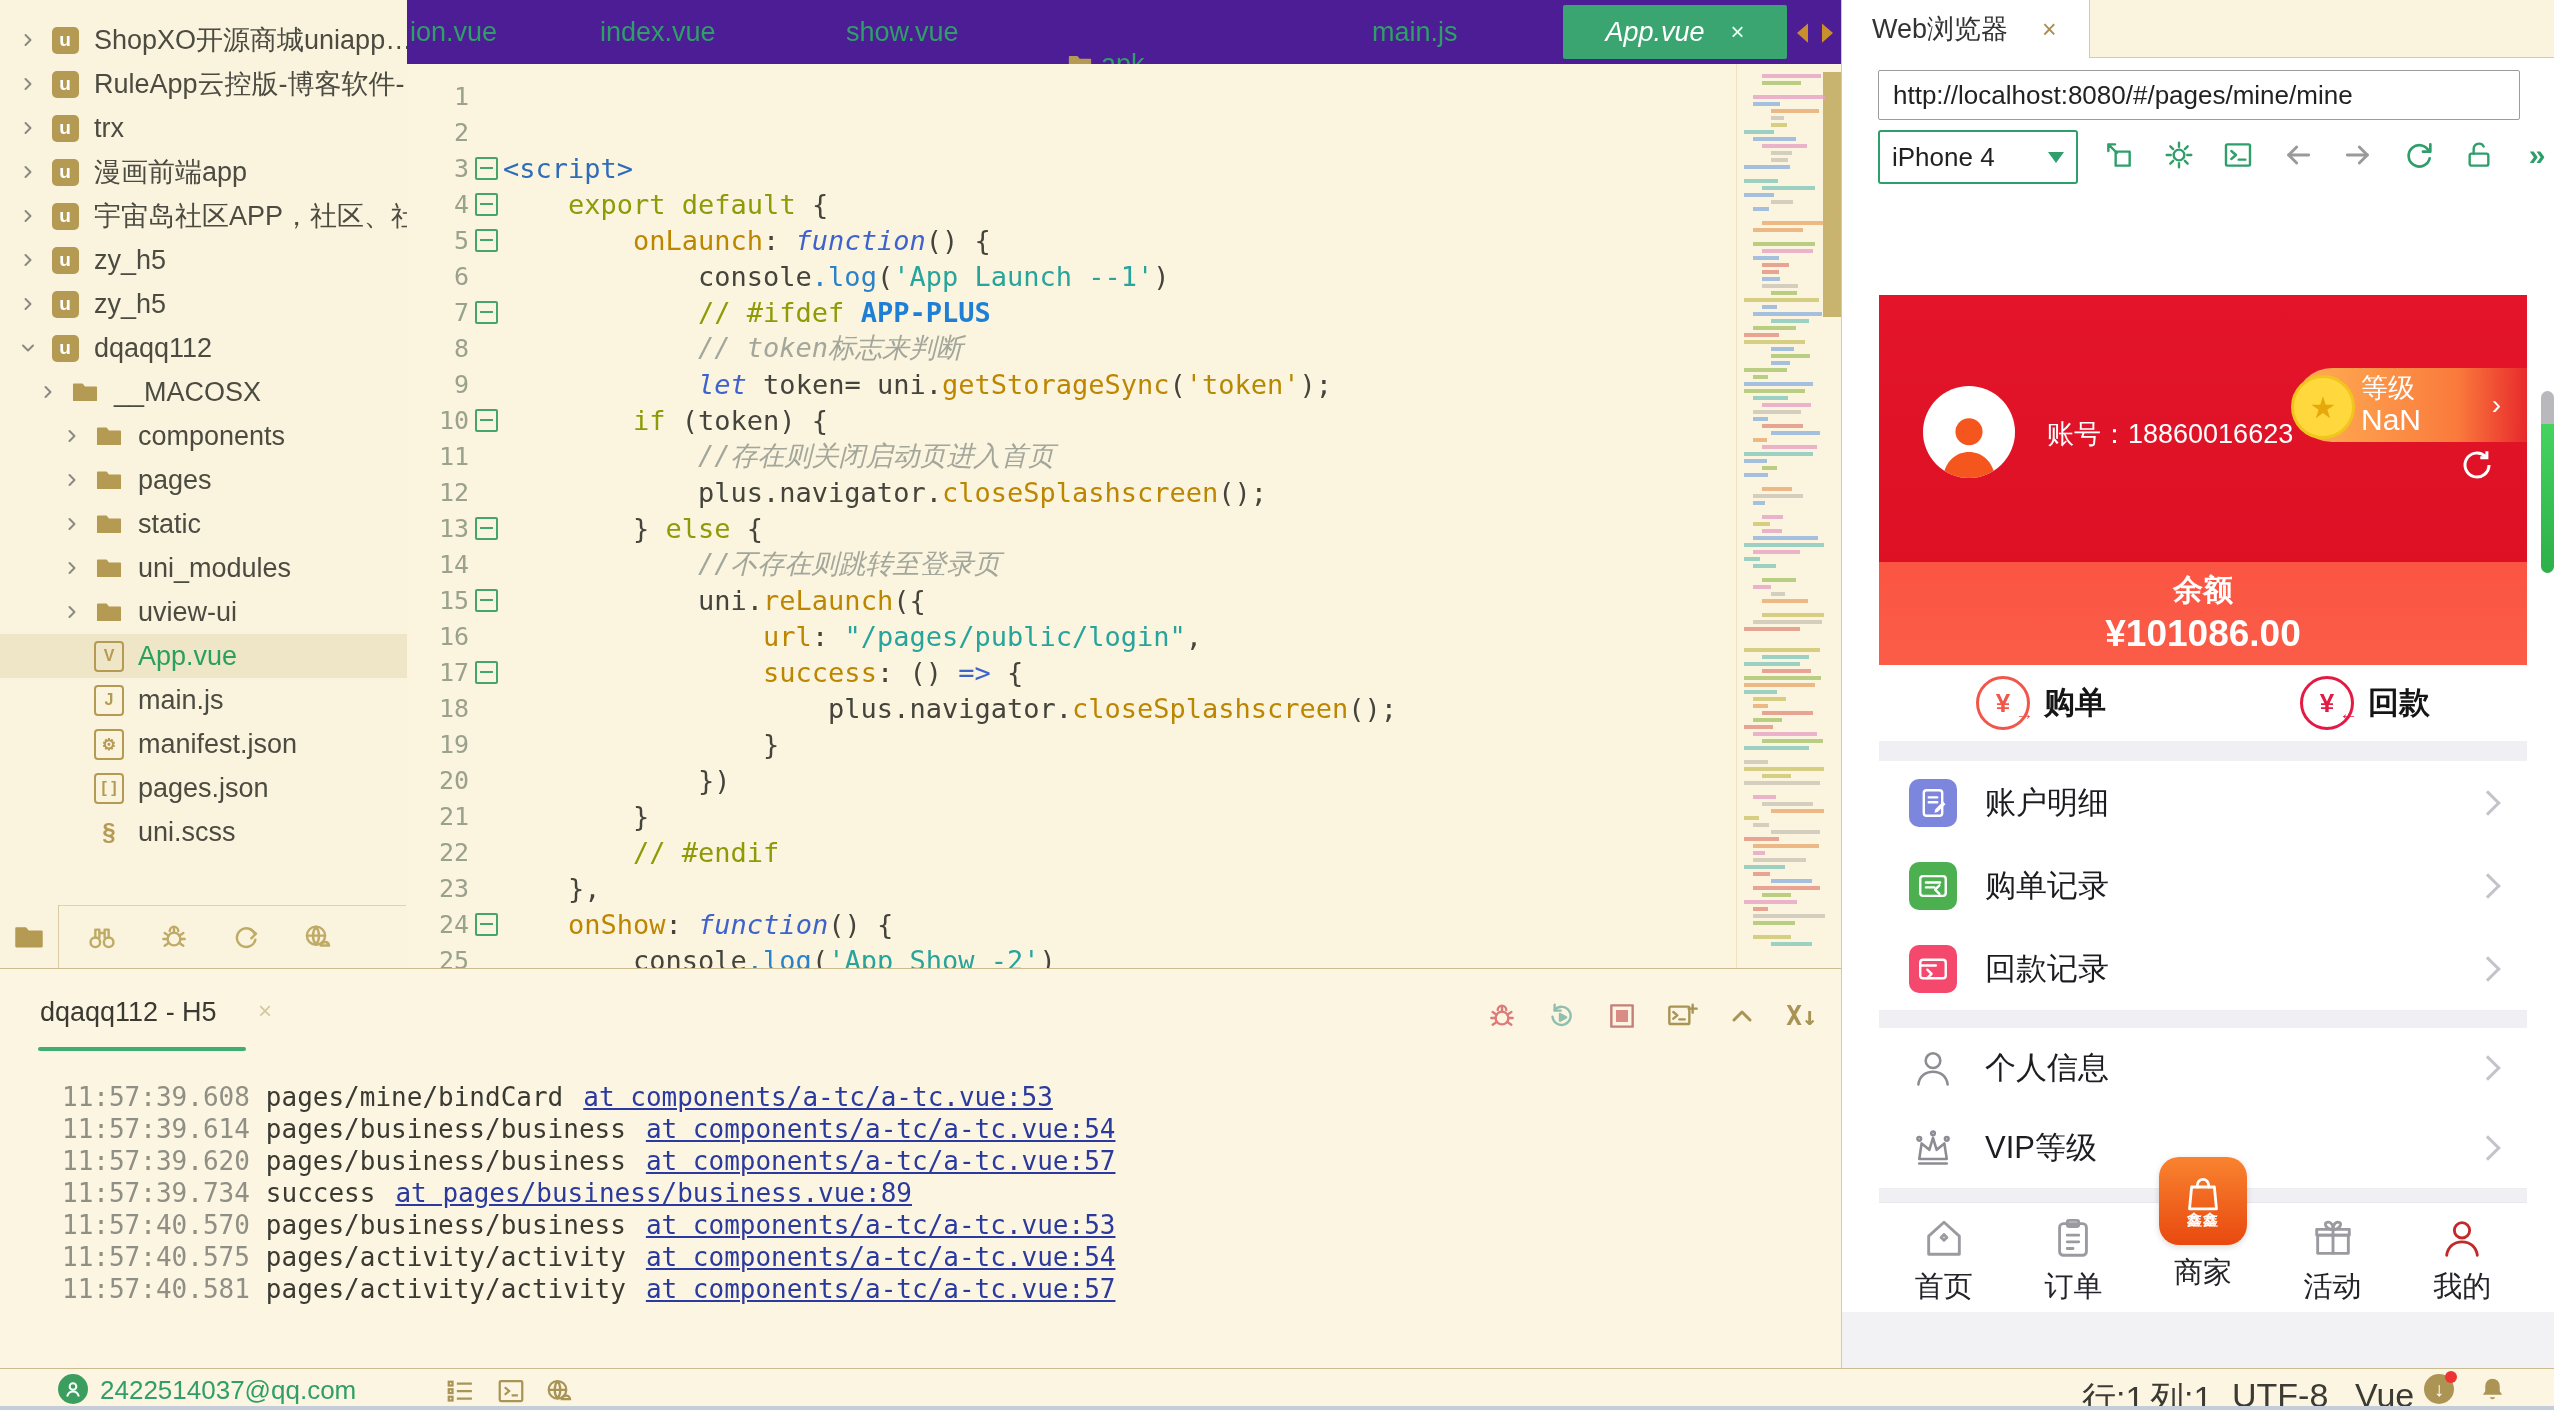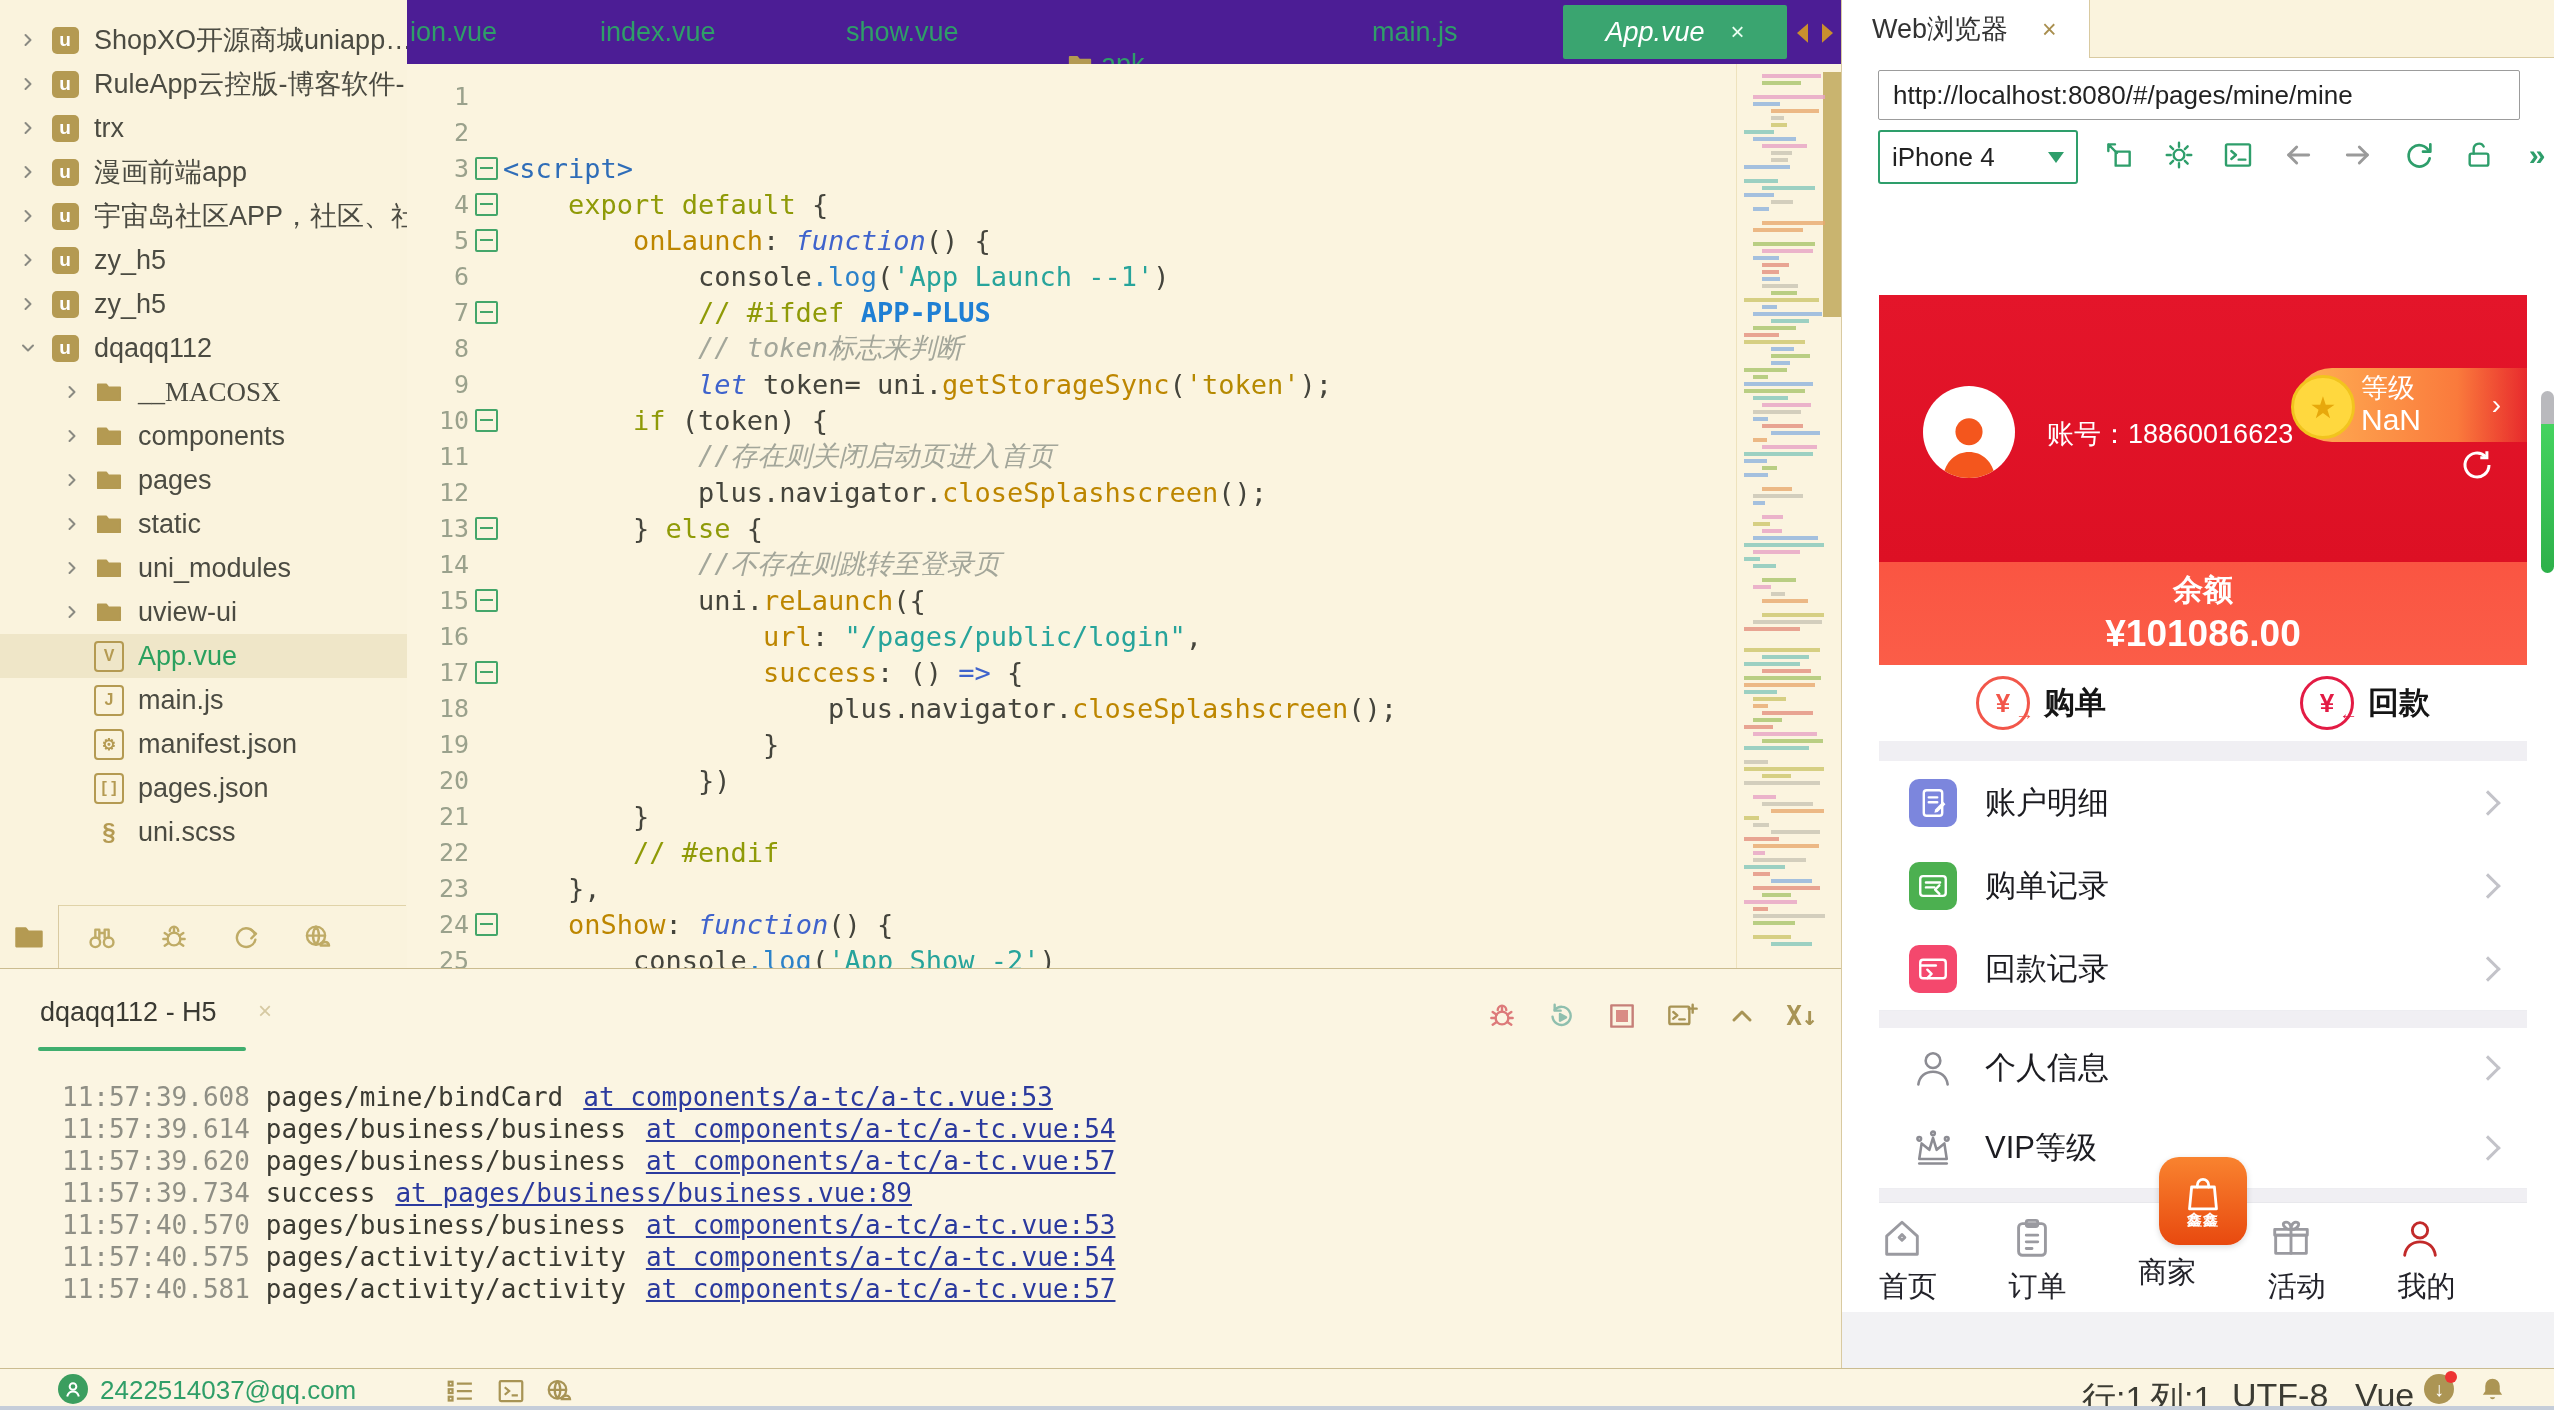--- a/index.html
+++ b/index.html
@@ -119,21 +119,21 @@
   .ph-action .alabel{margin-left:14px;font-size:31px;font-weight:bold;color:#151515;}
   .ph-sep{position:absolute;left:0;width:648px;background:#f0eff3;}
   .ph-row{position:absolute;left:0;width:648px;background:#fff;border-bottom:1px solid #ededf1;
           display:flex;align-items:center;cursor:pointer;}
   .ph-row .ric{margin-left:30px;width:48px;height:48px;border-radius:10px;display:flex;align-items:center;justify-content:center;}
   .ph-row .ric.plain{background:transparent;}
   .ph-row .rlabel{margin-left:28px;font-size:31px;color:#1c1c21;}
   .rchev{position:absolute;right:30px;width:15px;height:15px;border-top:3px solid #c3c3c9;border-right:3px solid #c3c3c9;
          transform:rotate(45deg);}
   #ph-nav{position:absolute;left:0;top:1012px;width:648px;height:110px;background:#fff;border-top:1px solid #e8e8ec;display:flex;}
-  .nav-item{flex:1;position:relative;display:flex;flex-direction:column;cursor:pointer;}
+  .nav-item{flex:1;position:relative;display:flex;flex-direction:column;align-items:center;cursor:pointer;}
   .nav-item .nicon{margin-top:10px;height:50px;display:flex;align-items:center;}
   .nav-item .nlabel{font-size:29px;color:#23232a;margin-top:4px;}
   #nav-shop-badge{position:absolute;left:50%;transform:translateX(-50%);top:-46px;width:88px;height:88px;border-radius:20px;
                   background:linear-gradient(180deg,#f9832f,#e8490f);display:flex;flex-direction:column;
                   align-items:center;justify-content:center;box-shadow:0 2px 6px rgba(0,0,0,.15);}
   #nav-shop-badge .zz{color:#fff;font-size:15px;font-weight:bold;margin-top:-4px;letter-spacing:1px;}
   #ph-bottom-strip{position:absolute;left:0;top:1312px;width:713px;height:56px;background:#f2f2f4;}
   #br-scroll{position:absolute;right:1px;top:391px;width:13px;}
   #br-scroll .cap{width:13px;height:33px;background:#b9b9bd;border-radius:7px 7px 0 0;}
   #br-scroll .thumb{width:13px;height:149px;background:linear-gradient(180deg,#45d35f,#2db04a);border-radius:0 0 7px 7px;}
@@ -224,21 +224,21 @@
         <span class="chev">
           <svg width="20" height="20" viewBox="0 0 24 24" fill="none" stroke="#8a8a82" stroke-width="2.4" stroke-linecap="round" stroke-linejoin="round">
             <polyline points="6 9 12 15 18 9"></polyline>
           </svg>
         </span>
         <span class="ticon">
           <span class="uni-ic">u</span>
         </span>
         <span class="tlabel">dqaqq112</span>
       </div>
-      <div class="trow" style="padding-left: 62px; font-family: Liberation Serif, serif;">
+      <div class="trow" style="padding-left: 38px;">
         <span class="chev">
           <svg width="20" height="20" viewBox="0 0 24 24" fill="none" stroke="#8a8a82" stroke-width="2.4" stroke-linecap="round" stroke-linejoin="round">
             <polyline points="9 6 15 12 9 18"></polyline>
           </svg>
         </span>
         <span class="ticon">
           <svg width="28" height="28" viewBox="0 0 24 24" fill="#b49a52" stroke="#b49a52" stroke-width="1.6" stroke-linecap="round" stroke-linejoin="round">
             <path d="M2.5 5.5h7l2 2.5h10v11h-19z"></path>
           </svg>
         </span>

